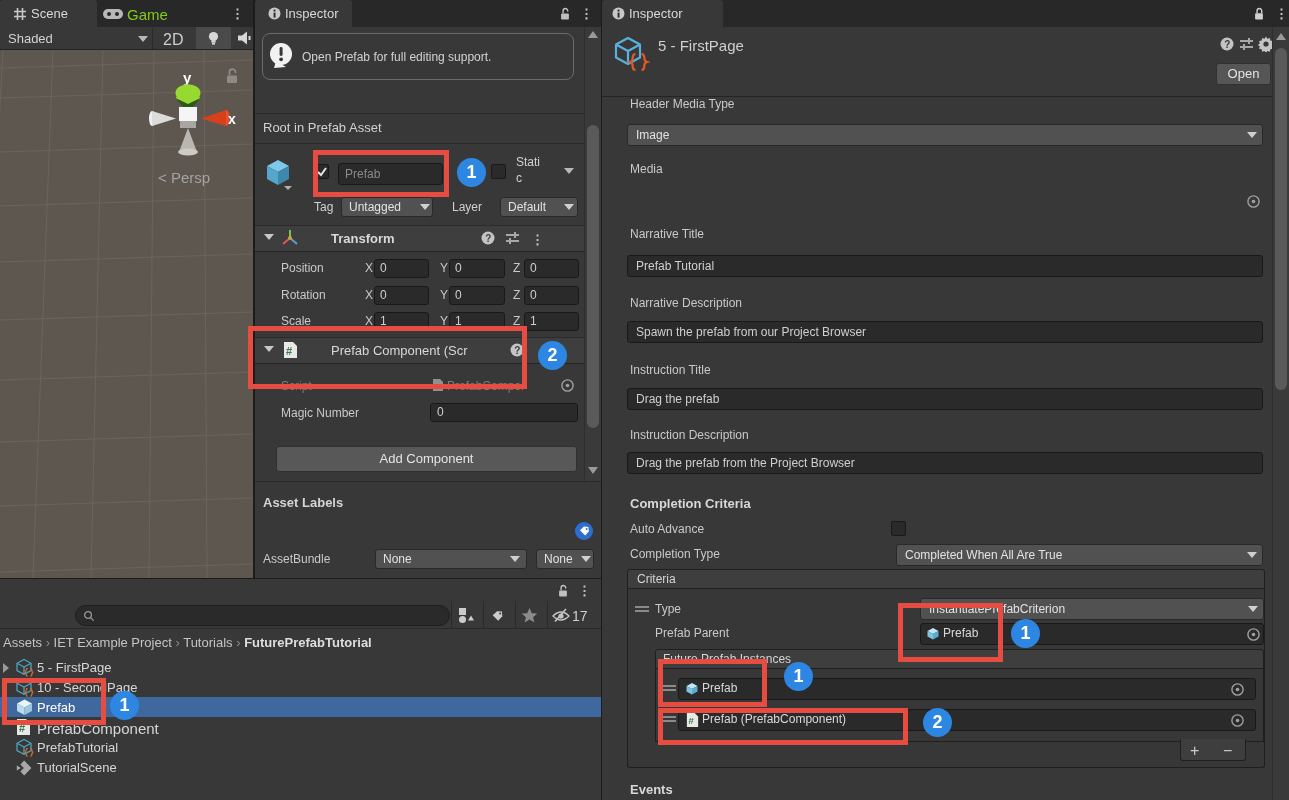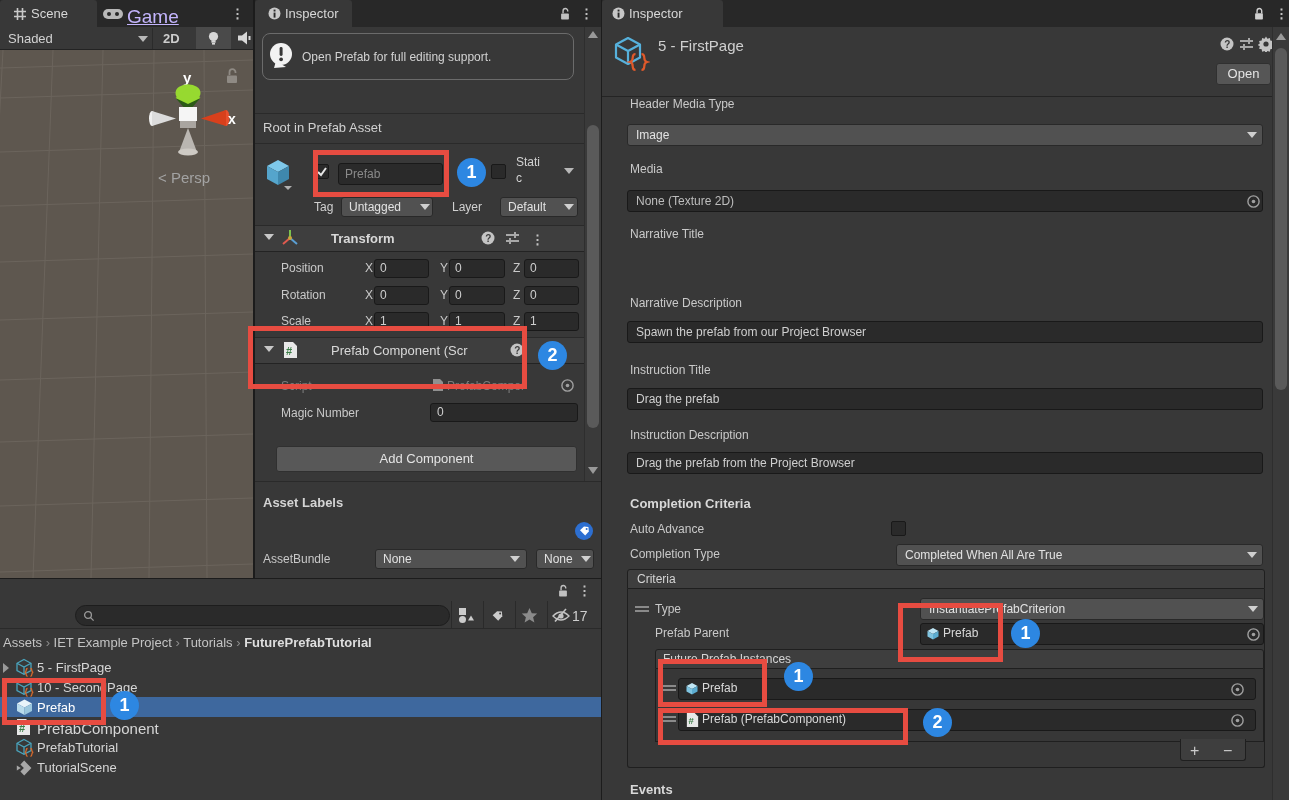--- a/index.html
+++ b/index.html
@@ -26,28 +26,28 @@
     <g stroke="#c8c8c8" stroke-width="1.6" fill="none">
       <path d="M4.5 1v12M9.5 1v12M1 4.5h12M1 9.5h12"></path>
     </g>
   </svg>
   <div class="txt" style="left:31px;top:6px;font-size:13px;color:#d8d8d8;">Scene</div>
   <svg class="abs" style="left:103px;top:8px;" width="20" height="12" viewBox="0 0 20 12">
     <rect x="0" y="1" width="20" height="10" rx="5" fill="#b8b8b8"></rect>
     <circle cx="6" cy="6" r="2" fill="#282828"></circle>
     <circle cx="14" cy="6" r="2" fill="#282828"></circle>
   </svg>
-  <div class="txt" style="left:127px;top:6px;font-size:19px;color:#c4b5fd;text-decoration:underline;">Game</div>
+  <div class="txt" style="left:127px;top:6px;font-size:15px;color:#84cc16;">Game</div>
   <div class="dots3" style="left:231px;top:6px;">⋮</div>
 
   <div class="abs" style="left:0;top:27px;width:253px;height:23px;background:#383838;border-bottom:1px solid #232323;box-sizing:border-box;"></div>
   <div class="txt" style="left:8px;top:31px;font-size:13px;color:#d2d2d2;">Shaded</div>
   <div class="darr" style="left:138px;top:36px;"></div>
   <div class="abs" style="left:152px;top:28px;width:1px;height:21px;background:#2b2b2b;"></div>
-  <div class="txt" style="left:163px;top:31px;font-size:13px;font-weight:bold;color:#cdcdcd;">2D</div>
+  <div class="txt" style="left:163px;top:31px;font-size:16px;font-weight:normal;color:#cdcdcd;">2D</div>
   <div class="abs" style="left:196px;top:27px;width:35px;height:22px;background:#4a4a4a;"></div>
   <svg class="abs" style="left:207px;top:31px;" width="13" height="15" viewBox="0 0 13 15">
     <circle cx="6.5" cy="5.5" r="4.6" fill="#d8d8d8"></circle>
     <rect x="4.4" y="9.5" width="4.2" height="2.2" fill="#d8d8d8"></rect>
     <rect x="5" y="12" width="3" height="1.6" fill="#d8d8d8"></rect>
   </svg>
   <svg class="abs" style="left:238px;top:31px;" width="15" height="14" viewBox="0 0 15 14">
     <polygon points="0,4.5 4,4.5 9,0.5 9,13.5 4,9.5 0,9.5" fill="#d8d8d8"></polygon>
     <rect x="10.5" y="5" width="2" height="4" fill="#d8d8d8"></rect>
   </svg>
@@ -366,26 +366,26 @@
   <svg class="abs" style="left:656px;top:36px;" width="16" height="16" viewBox="0 0 16 16">
     <path d="M8 0.5 l1.4 2.2 2.5-0.7 0.4 2.6 2.6 0.4-0.7 2.5 2.2 1.4-2.2 1.4 0.7 2.5-2.6 0.4-0.4 2.6-2.5-0.7-1.4 2.2-1.4-2.2-2.5 0.7-0.4-2.6-2.6-0.4 0.7-2.5-2.2-1.4 2.2-1.4-0.7-2.5 2.6-0.4 0.4-2.6 2.5 0.7 z" fill="#c4c4c4"></path>
     <circle cx="8" cy="8" r="2.6" fill="#383838"></circle>
   </svg>
   <div class="abs" style="left:614px;top:63px;width:55px;height:22px;background:#565656;border:1px solid #303030;border-radius:3px;box-sizing:border-box;color:#e4e4e4;font-size:13px;text-align:center;line-height:20px;">Open</div>
 
   <div class="txt" style="left:28px;top:97px;">Header Media Type</div>
   <div class="drop" style="left:25px;top:124px;width:636px;height:22px;line-height:20px;padding-left:8px;">Image</div>
   <div class="darr" style="left:645px;top:132px;border-top-color:#d0d0d0;"></div>
   <div class="txt" style="left:28px;top:162px;">Media</div>
-  <div class="fld" style="left:25px;top:190px;width:636px;height:22px;line-height:20px;padding-left:8px;color:#bdbdbd;">None (Texture 2D)</div>
   <svg class="abs" style="left:645px;top:195px;" width="13" height="13" viewBox="0 0 13 13">
     <circle cx="6.5" cy="6.5" r="5.6" fill="none" stroke="#a0a0a0" stroke-width="1.4"></circle>
     <circle cx="6.5" cy="6.5" r="1.8" fill="#a0a0a0"></circle>
   </svg>
   <div class="txt" style="left:28px;top:227px;">Narrative Title</div>
+  <div class="fld" style="left:25px;top:255px;width:636px;height:22px;line-height:20px;padding-left:8px;">Prefab Tutorial</div>
   <div class="txt" style="left:28px;top:296px;">Narrative Description</div>
   <div class="fld" style="left:25px;top:321px;width:636px;height:22px;line-height:20px;padding-left:8px;">Spawn the prefab from our Project Browser</div>
   <div class="txt" style="left:28px;top:363px;">Instruction Title</div>
   <div class="fld" style="left:25px;top:388px;width:636px;height:22px;line-height:20px;padding-left:8px;">Drag the prefab</div>
   <div class="txt" style="left:28px;top:428px;">Instruction Description</div>
   <div class="fld" style="left:25px;top:452px;width:636px;height:22px;line-height:20px;padding-left:8px;">Drag the prefab from the Project Browser</div>
   <div class="txt" style="left:28px;top:496px;font-size:13px;font-weight:bold;color:#d8d8d8;">Completion Criteria</div>
   <div class="txt" style="left:28px;top:522px;">Auto Advance</div>
   <div class="chk" style="left:289px;top:521px;"></div>
   <div class="txt" style="left:28px;top:547px;">Completion Type</div>

